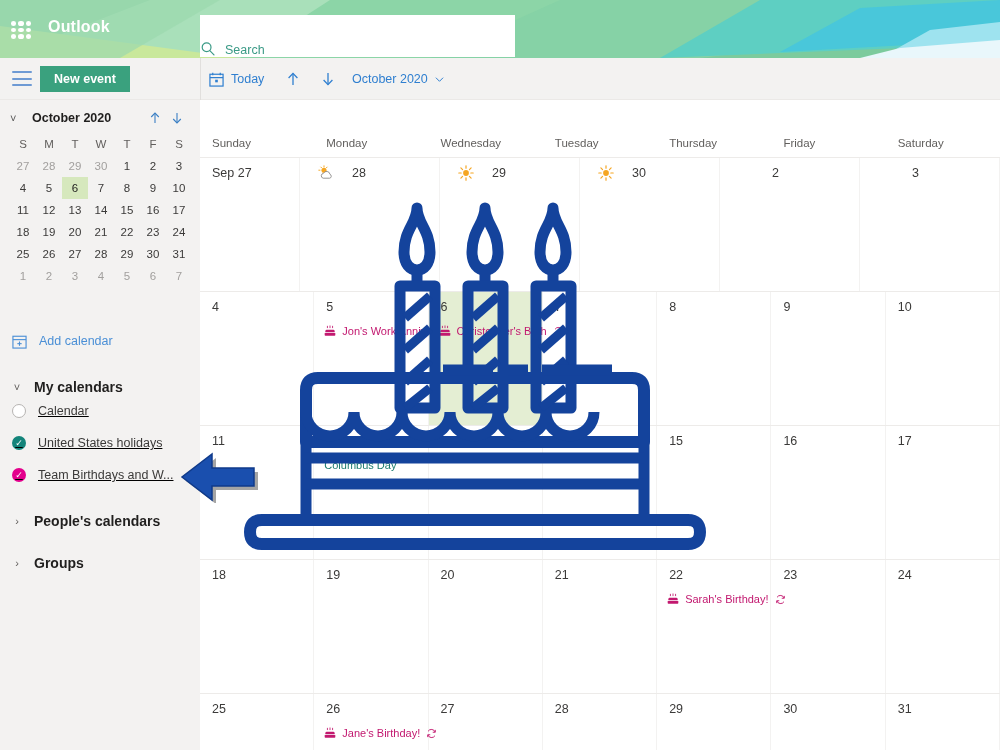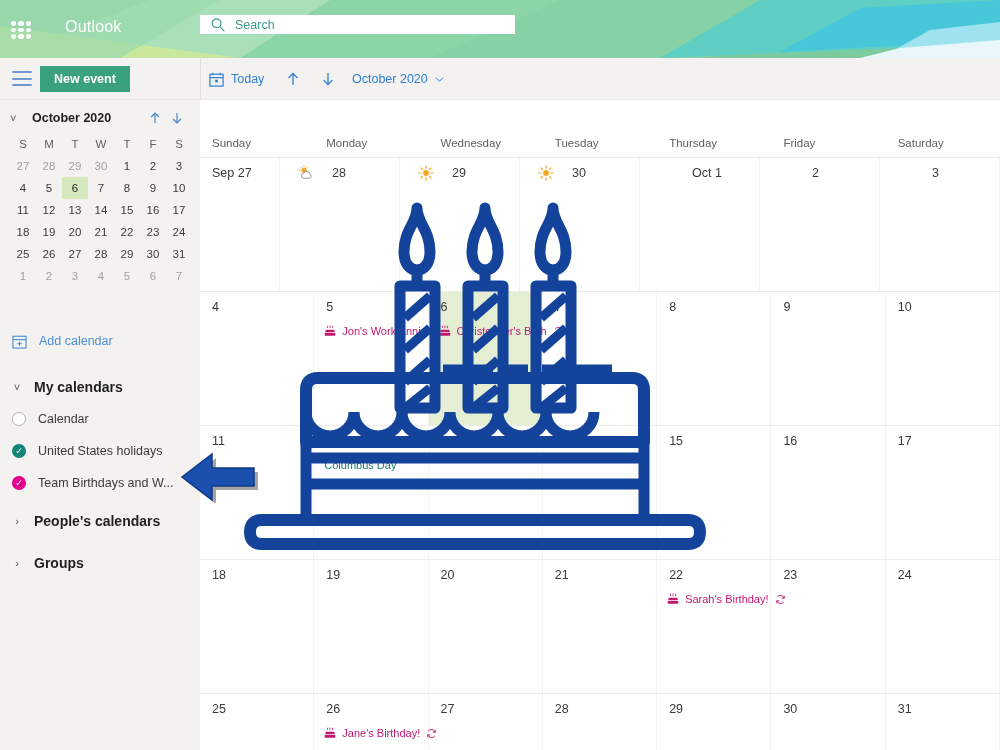--- a/index.html
+++ b/index.html
@@ -16,26 +16,26 @@
     background: #74cb9a; overflow: hidden;
   }
   .banner-art { position: absolute; inset: 0; }
   .waffle {
     position: absolute; left: 10px; top: 20px; width: 22px; height: 20px;
     display: grid; grid-template-columns: repeat(3, 1fr); grid-template-rows: repeat(3, 1fr);
     gap: 2px; padding: 1px;
   }
   .waffle i { background: #ffffff; border-radius: 50%; display:block; }
   .brand {
-    position: absolute; left: 65px; top: 18px;
-    color: #ffffff; font-size: 16px; font-weight: normal; letter-spacing: .2px;
+    position: absolute; left: 48px; top: 18px;
+    color: #ffffff; font-size: 16px; font-weight: bold; letter-spacing: .2px;
   }
   .searchbox {
-    position: absolute; left: 200px; top: 15px; width: 315px; height: 19px;
-    background: #ffffff; display: flex; align-items: center; padding-left: 10px;
+    position: absolute; left: 200px; top: 15px; width: 315px; height: 42px;
+    background: #ffffff; display: flex; align-items: flex-end; padding-left: 0;
   }
   .searchbox .sicon { width: 16px; height: 16px; flex: 0 0 16px; margin-right: 9px; }
   .search-ph { color: #3a9a86; font-size: 12.5px; }
 
   
   .cmdbar {
     position: absolute; left: 0; top: 58px; width: 1000px; height: 42px;
     background: #f3f2f1; border-bottom: 1px solid #ebe9e7;
   }
   .hamburger {
@@ -102,21 +102,21 @@
   .addcal .lbl { color: #4a8fd6; font-size: 12.5px; }
 
   .cal-section {
     position: absolute; left: 0; width: 200px; height: 30px;
     display: flex; align-items: center; cursor: pointer;
   }
   .cal-section .chev { width: 34px; text-align: center; color: #605e5c; font-size: 11px; }
   .cal-section .lbl { font-size: 14px; font-weight: bold; color: #201f1e; }
   .cal-item {
     position: absolute; left: 0; width: 200px; height: 30px;
-    display: flex; align-items: center; cursor: pointer;
+    display: flex; cursor: pointer; text-decoration: underline;
   }
   .cal-item .dot {
     width: 14px; height: 14px; border-radius: 50%; margin-left: 12px; margin-right: 12px;
     flex: 0 0 14px; display: flex; align-items: center; justify-content: center;
   }
   .dot.empty { border: 1.5px solid #b6b4b2; background: #fff; }
   .dot.teal { background: #13847a; }
   .dot.pink { background: #e3008c; }
   .dot .tick { color: #fff; font-size: 9px; line-height: 1; }
   .cal-item .lbl { font-size: 12.5px; color: #3b3a39; }
@@ -426,23 +426,20 @@
                   <line x1="1" y1="10" x2="4" y2="10"></line>
                   <line x1="16" y1="10" x2="19" y2="10"></line>
                   <line x1="3.6" y1="3.6" x2="5.7" y2="5.7"></line>
                   <line x1="14.3" y1="14.3" x2="16.4" y2="16.4"></line>
                   <line x1="16.4" y1="3.6" x2="14.3" y2="5.7"></line>
                   <line x1="5.7" y1="14.3" x2="3.6" y2="16.4"></line>
                 </g>
               </svg></div>
           </div>
           <div class="cell">
-            <div class="dnum">Oct 1</div>
-          </div>
-          <div class="cell">
             <div class="dnum">2</div>
           </div>
           <div class="cell">
             <div class="dnum">3</div>
           </div>
         </div>
         <div class="week">
           <div class="cell">
             <div class="dnum">4</div>
           </div>

